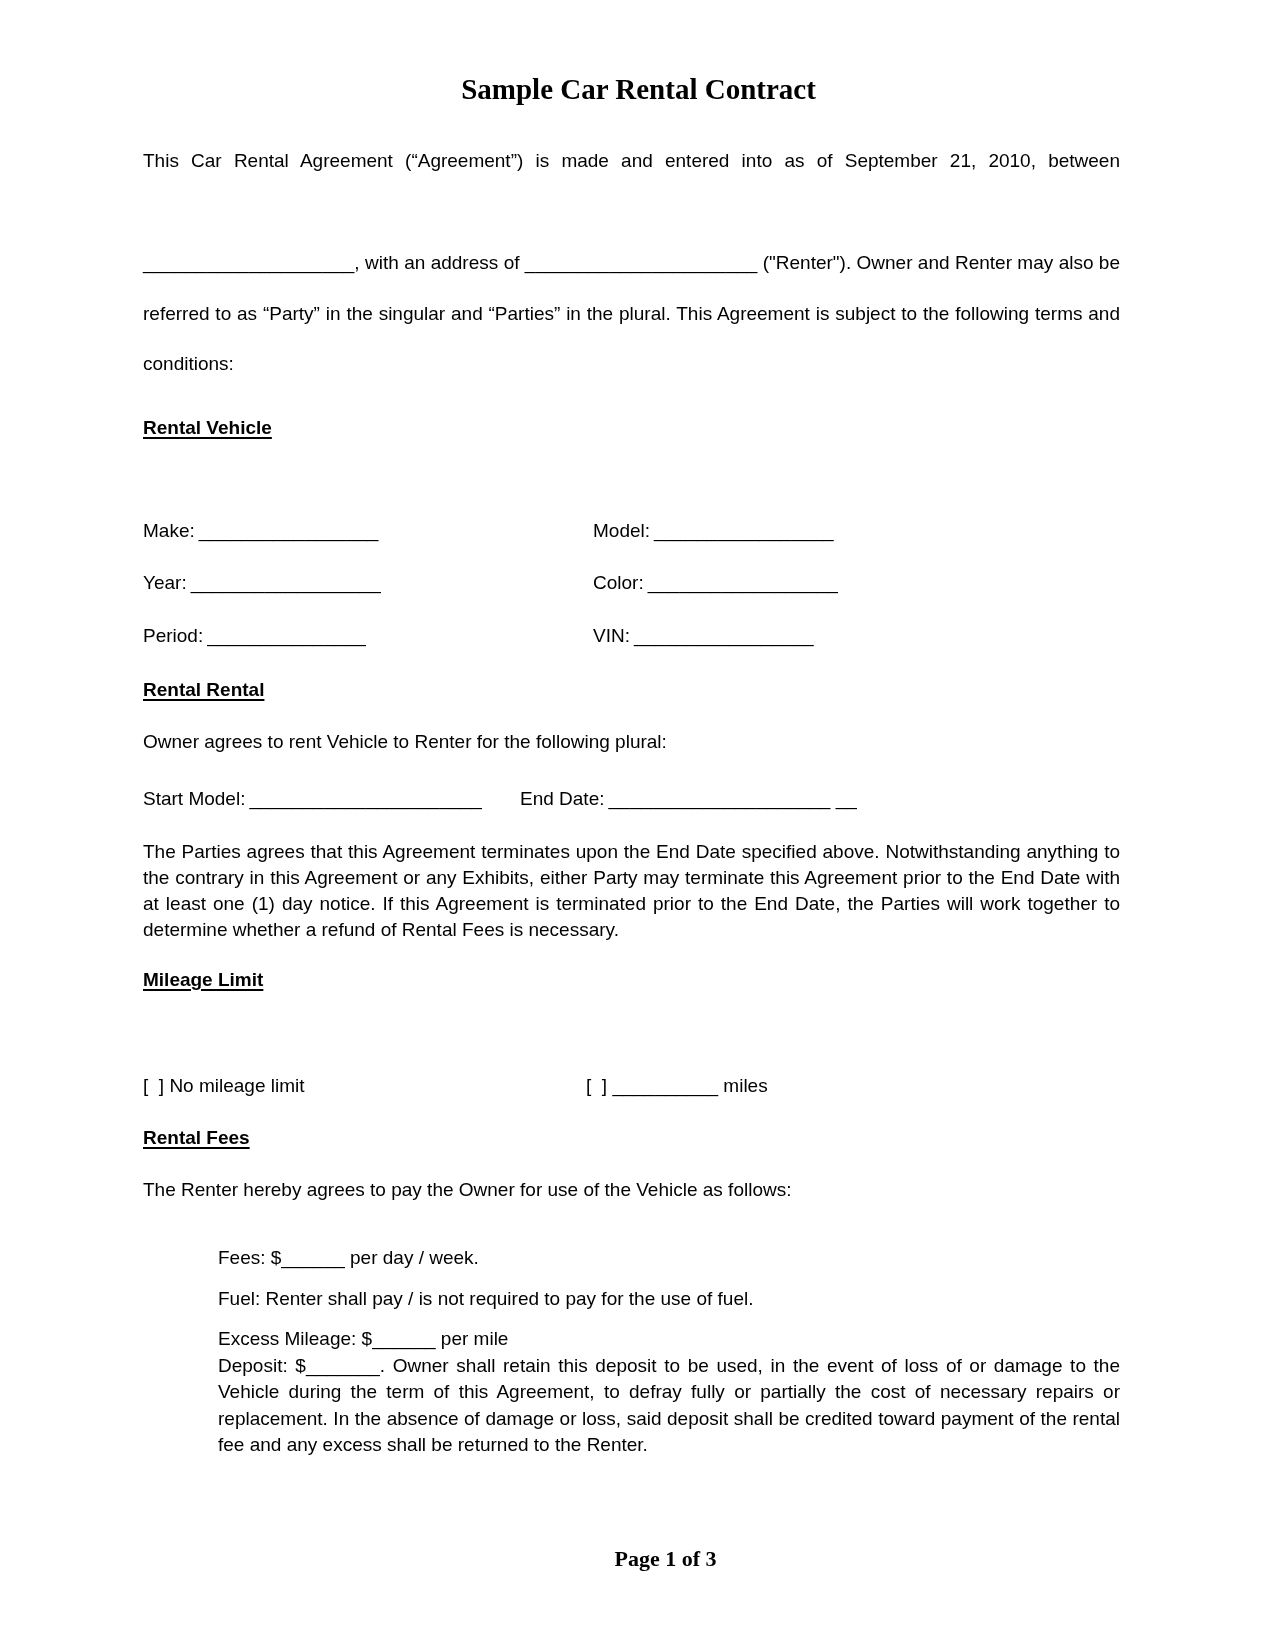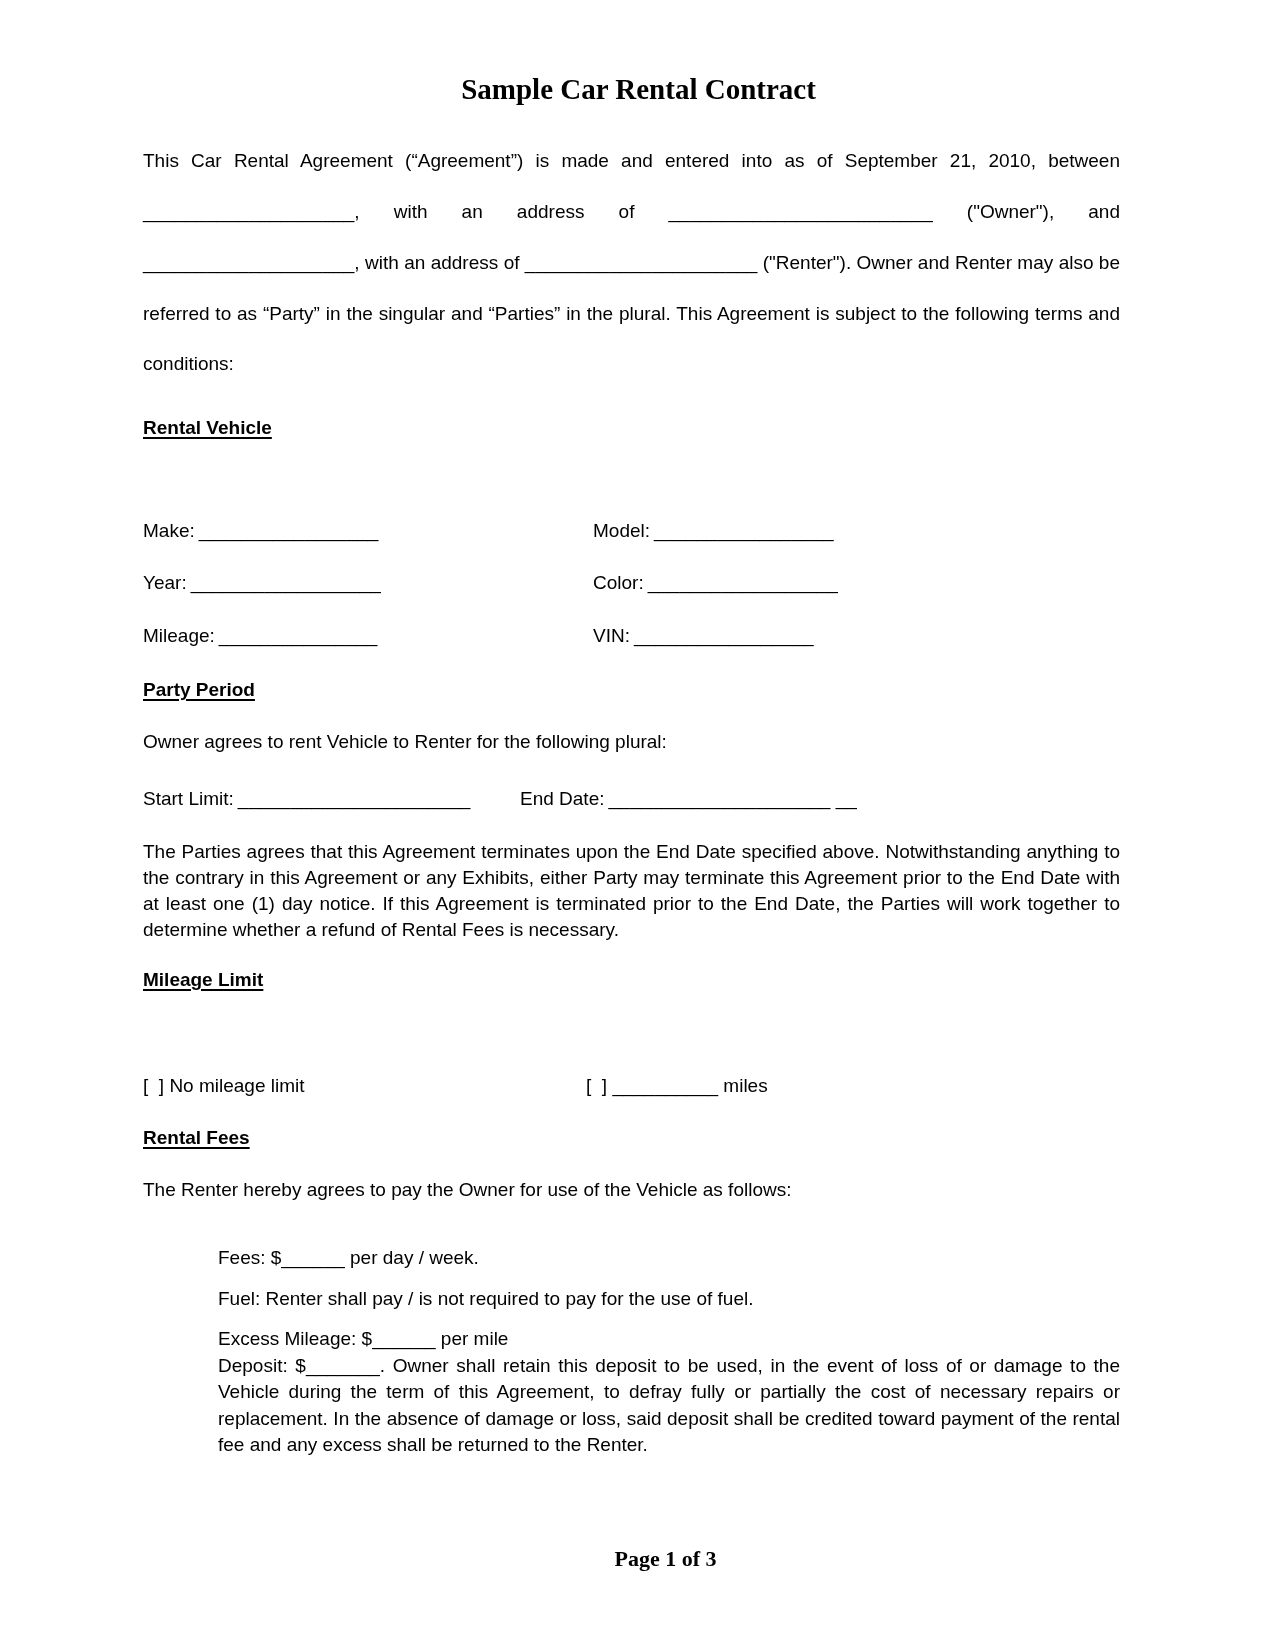--- a/index.html
+++ b/index.html
@@ -73,51 +73,50 @@
   }
 </style>
 </head>
 <body>
 
 <div class="page">
 
   <h1 class="title">Sample Car Rental Contract</h1>
 
   <div class="line just" style="top:150px">This Car Rental Agreement (“Agreement”) is made and entered into as of September 21, 2010, between</div>
-  <div class="line just" style="top:201px">____________________, with an address of _________________________ ("Owner"), and</div>
   <div class="line just" style="top:252px">____________________, with an address of ______________________ ("Renter"). Owner and Renter may also be</div>
   <div class="line just" style="top:303px">referred to as “Party” in the singular and “Parties” in the plural. This Agreement is subject to the following terms and</div>
   <div class="line" style="top:353px">conditions:</div>
 
   <div class="line" style="top:417px">
     <span class="heading">Rental Vehicle</span>
   </div>
 
   <div class="line" style="top:520px">
     <span class="fld"><span class="lbl">Make:</span><span class="blank">_________________</span></span>
     <span class="fld col2"><span class="lbl">Model:</span><span class="blank">_________________</span></span>
   </div>
 
   <div class="line" style="top:572px">
     <span class="fld"><span class="lbl">Year:</span><span class="blank">__________________</span></span>
     <span class="fld col2"><span class="lbl">Color:</span><span class="blank">__________________</span></span>
   </div>
 
   <div class="line" style="top:625px">
-    <span class="fld"><span class="lbl">Mileage:</span><span class="blank">_______________</span></span>
+    <span class="fld"><span class="lbl">Period:</span><span class="blank">_______________</span></span>
     <span class="fld col2"><span class="lbl vin-gap">VIN:</span><span class="blank">_________________</span></span>
   </div>
 
   <div class="line" style="top:679px">
-    <span class="heading">Party Period</span>
+    <span class="heading">Rental Rental</span>
   </div>
   <div class="line" style="top:731px">Owner agrees to rent Vehicle to Renter for the following plural:</div>
 
   <div class="line" style="top:788px">
-    <span class="fld"><span class="lbl">Start Limit:</span><span class="blank">______________________</span></span>
+    <span class="fld"><span class="lbl">Start Model:</span><span class="blank">______________________</span></span>
     <span class="fld col2-date"><span class="lbl">End Date:</span><span class="blank">_____________________ __</span></span>
   </div>
 
   <div class="jpara" style="top:839px">The Parties agrees that this Agreement terminates upon the End Date specified above. Notwithstanding anything to the contrary in this Agreement or any Exhibits, either Party may terminate this Agreement prior to the End Date with at least one (1) day notice. If this Agreement is terminated prior to the End Date, the Parties will work together to determine whether a refund of Rental Fees is necessary.</div>
 
   <div class="line" style="top:969px">
     <span class="heading">Mileage Limit</span>
   </div>
 
   <div class="line" style="top:1075px">

